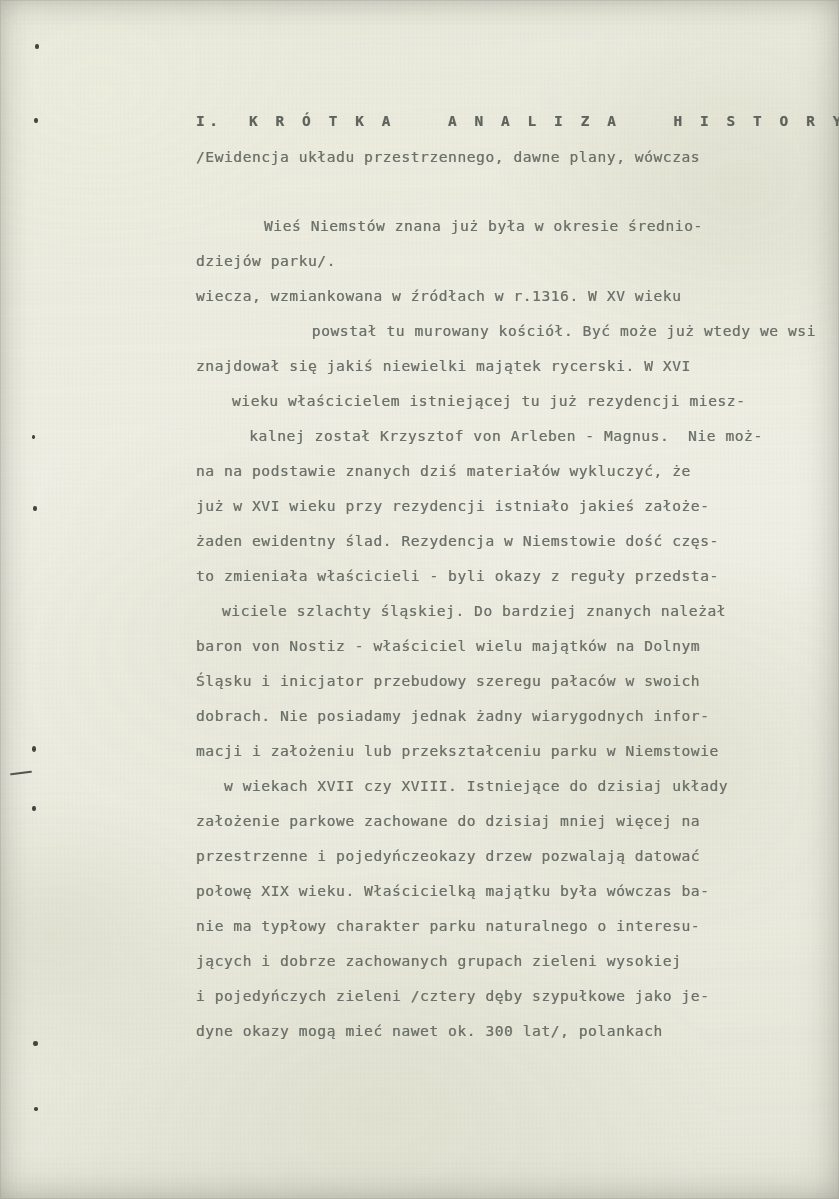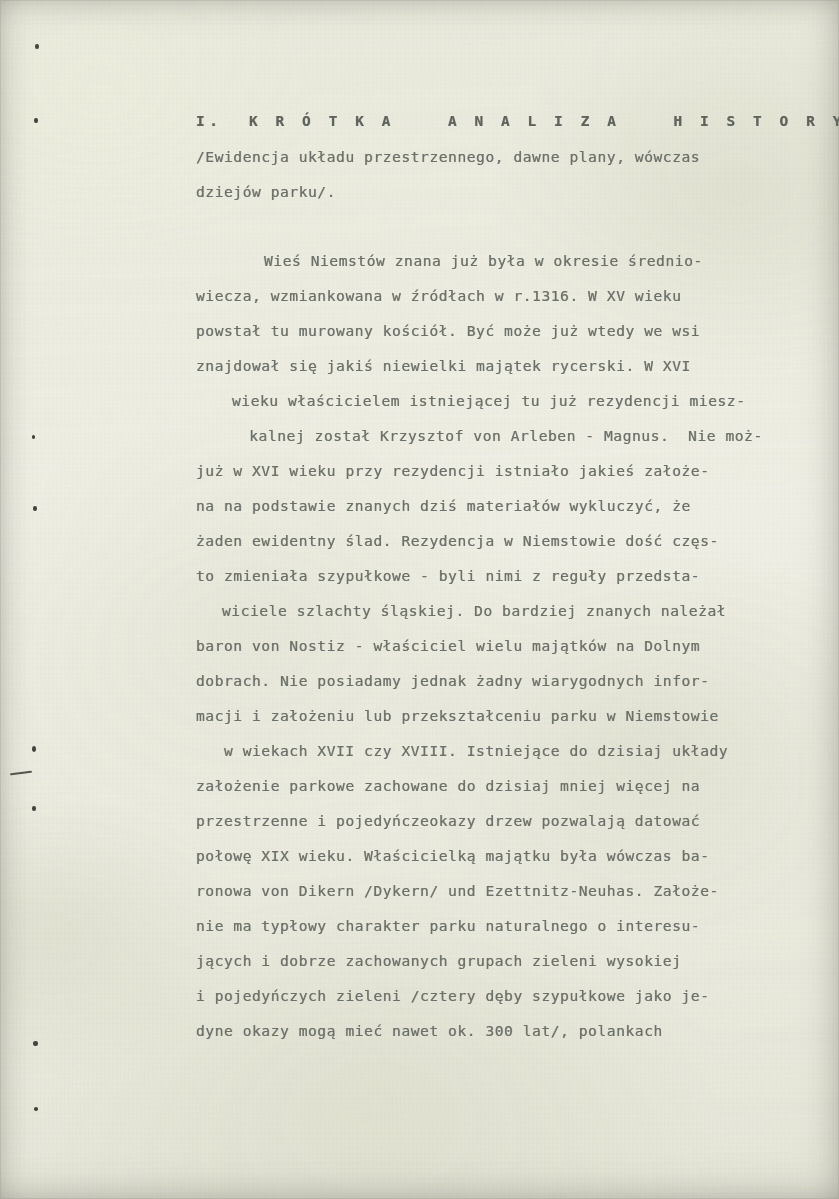--- a/index.html
+++ b/index.html
@@ -130,41 +130,41 @@
 
   <div class="paper-texture"></div>
   <div class="paper-fibers"></div>
 
   <div class="typed-body">
 
     <div class="line heading" style="color: rgb(94, 99, 92);">I.  K R Ó T K A    A N A L I Z A    H I S T O R Y C Z N A</div>
 
     <div class="line" style="color: rgb(107, 112, 104);">/Ewidencja układu przestrzennego, dawne plany, wówczas</div>
 
+    <div class="line indent-para gap-before" style="color: rgb(107, 112, 104);">Wieś Niemstów znana już była w okresie średnio-</div>
+
     <div class="line" style="color: rgb(107, 112, 104);">dziejów parku/.</div>
-
-    <div class="line indent-para gap-before" style="color: rgb(107, 112, 104);">Wieś Niemstów znana już była w okresie średnio-</div>
     <div class="line" style="color: rgb(107, 112, 104);">wiecza, wzmiankowana w źródłach w r.1316. W XV wieku</div>
-    <div class="line" style="color: rgb(107, 112, 104);">powstał tu murowany kościół. Być może już wtedy we wsi</div>
+    <div class="line" style="color: rgb(107, 112, 104); text-align: right;">powstał tu murowany kościół. Być może już wtedy we wsi</div>
     <div class="line" style="color: rgb(107, 112, 104);">znajdował się jakiś niewielki majątek rycerski. W XVI</div>
     <div class="line" style="color: rgb(107, 112, 104); margin-left: 36px;">wieku właścicielem istniejącej tu już rezydencji miesz-</div>
     <div class="line" style="color: rgb(107, 112, 104); text-align: center;">kalnej został Krzysztof von Arleben - Magnus.  Nie moż-</div>
+    <div class="line" style="color: rgb(107, 112, 104);">na na podstawie znanych dziś materiałów wykluczyć, że</div>
     <div class="line" style="color: rgb(107, 112, 104);">już w XVI wieku przy rezydencji istniało jakieś założe-</div>
-    <div class="line" style="color: rgb(107, 112, 104);">na na podstawie znanych dziś materiałów wykluczyć, że</div>
     <div class="line" style="color: rgb(107, 112, 104);">żaden ewidentny ślad. Rezydencja w Niemstowie dość częs-</div>
-    <div class="line" style="color: rgb(107, 112, 104);">to zmieniała szypułkowe - byli nimi z reguły przedsta-</div>
+    <div class="line" style="color: rgb(107, 112, 104);">to zmieniała właścicieli - byli okazy z reguły przedsta-</div>
     <div class="line" style="color: rgb(107, 112, 104); margin-left: 26px;">wiciele szlachty śląskiej. Do bardziej znanych należał</div>
     <div class="line" style="color: rgb(107, 112, 104);">baron von Nostiz - właściciel wielu majątków na Dolnym</div>
+    <div class="line" style="color: rgb(107, 112, 104);">Śląsku i inicjator przebudowy szeregu pałaców w swoich</div>
     <div class="line" style="color: rgb(107, 112, 104);">dobrach. Nie posiadamy jednak żadny wiarygodnych infor-</div>
     <div class="line" style="color: rgb(107, 112, 104);">macji i założeniu lub przekształceniu parku w Niemstowie</div>
     <div class="line" style="color: rgb(107, 112, 104); margin-left: 28px;">w wiekach XVII czy XVIII. Istniejące do dzisiaj układy</div>
     <div class="line" style="color: rgb(107, 112, 104);">założenie parkowe zachowane do dzisiaj mniej więcej na</div>
     <div class="line" style="color: rgb(107, 112, 104);">przestrzenne i pojedyńczeokazy drzew pozwalają datować</div>
     <div class="line" style="color: rgb(107, 112, 104);">połowę XIX wieku. Właścicielką majątku była wówczas ba-</div>
-    <div class="line" style="color: rgb(107, 112, 104);">ronowa von Dikern /Dykern/ und Ezettnitz-Neuhas. Założe-</div>
     <div class="line" style="color: rgb(107, 112, 104);">nie ma typłowy charakter parku naturalnego o interesu-</div>
     <div class="line" style="color: rgb(107, 112, 104);">jących i dobrze zachowanych grupach zieleni wysokiej</div>
     <div class="line" style="color: rgb(107, 112, 104);">i pojedyńczych zieleni /cztery dęby szypułkowe jako je-</div>
     <div class="line" style="color: rgb(107, 112, 104);">dyne okazy mogą mieć nawet ok. 300 lat/, polankach</div>
 
   </div>
 
   <div class="speck" style="left: 35px; top: 44px; width: 4px; height: 5px;"></div>
   <div class="speck" style="left: 34px; top: 118px; width: 4px; height: 5px;"></div>
   <div class="speck" style="left: 32px; top: 435px; width: 3px; height: 4px;"></div>

